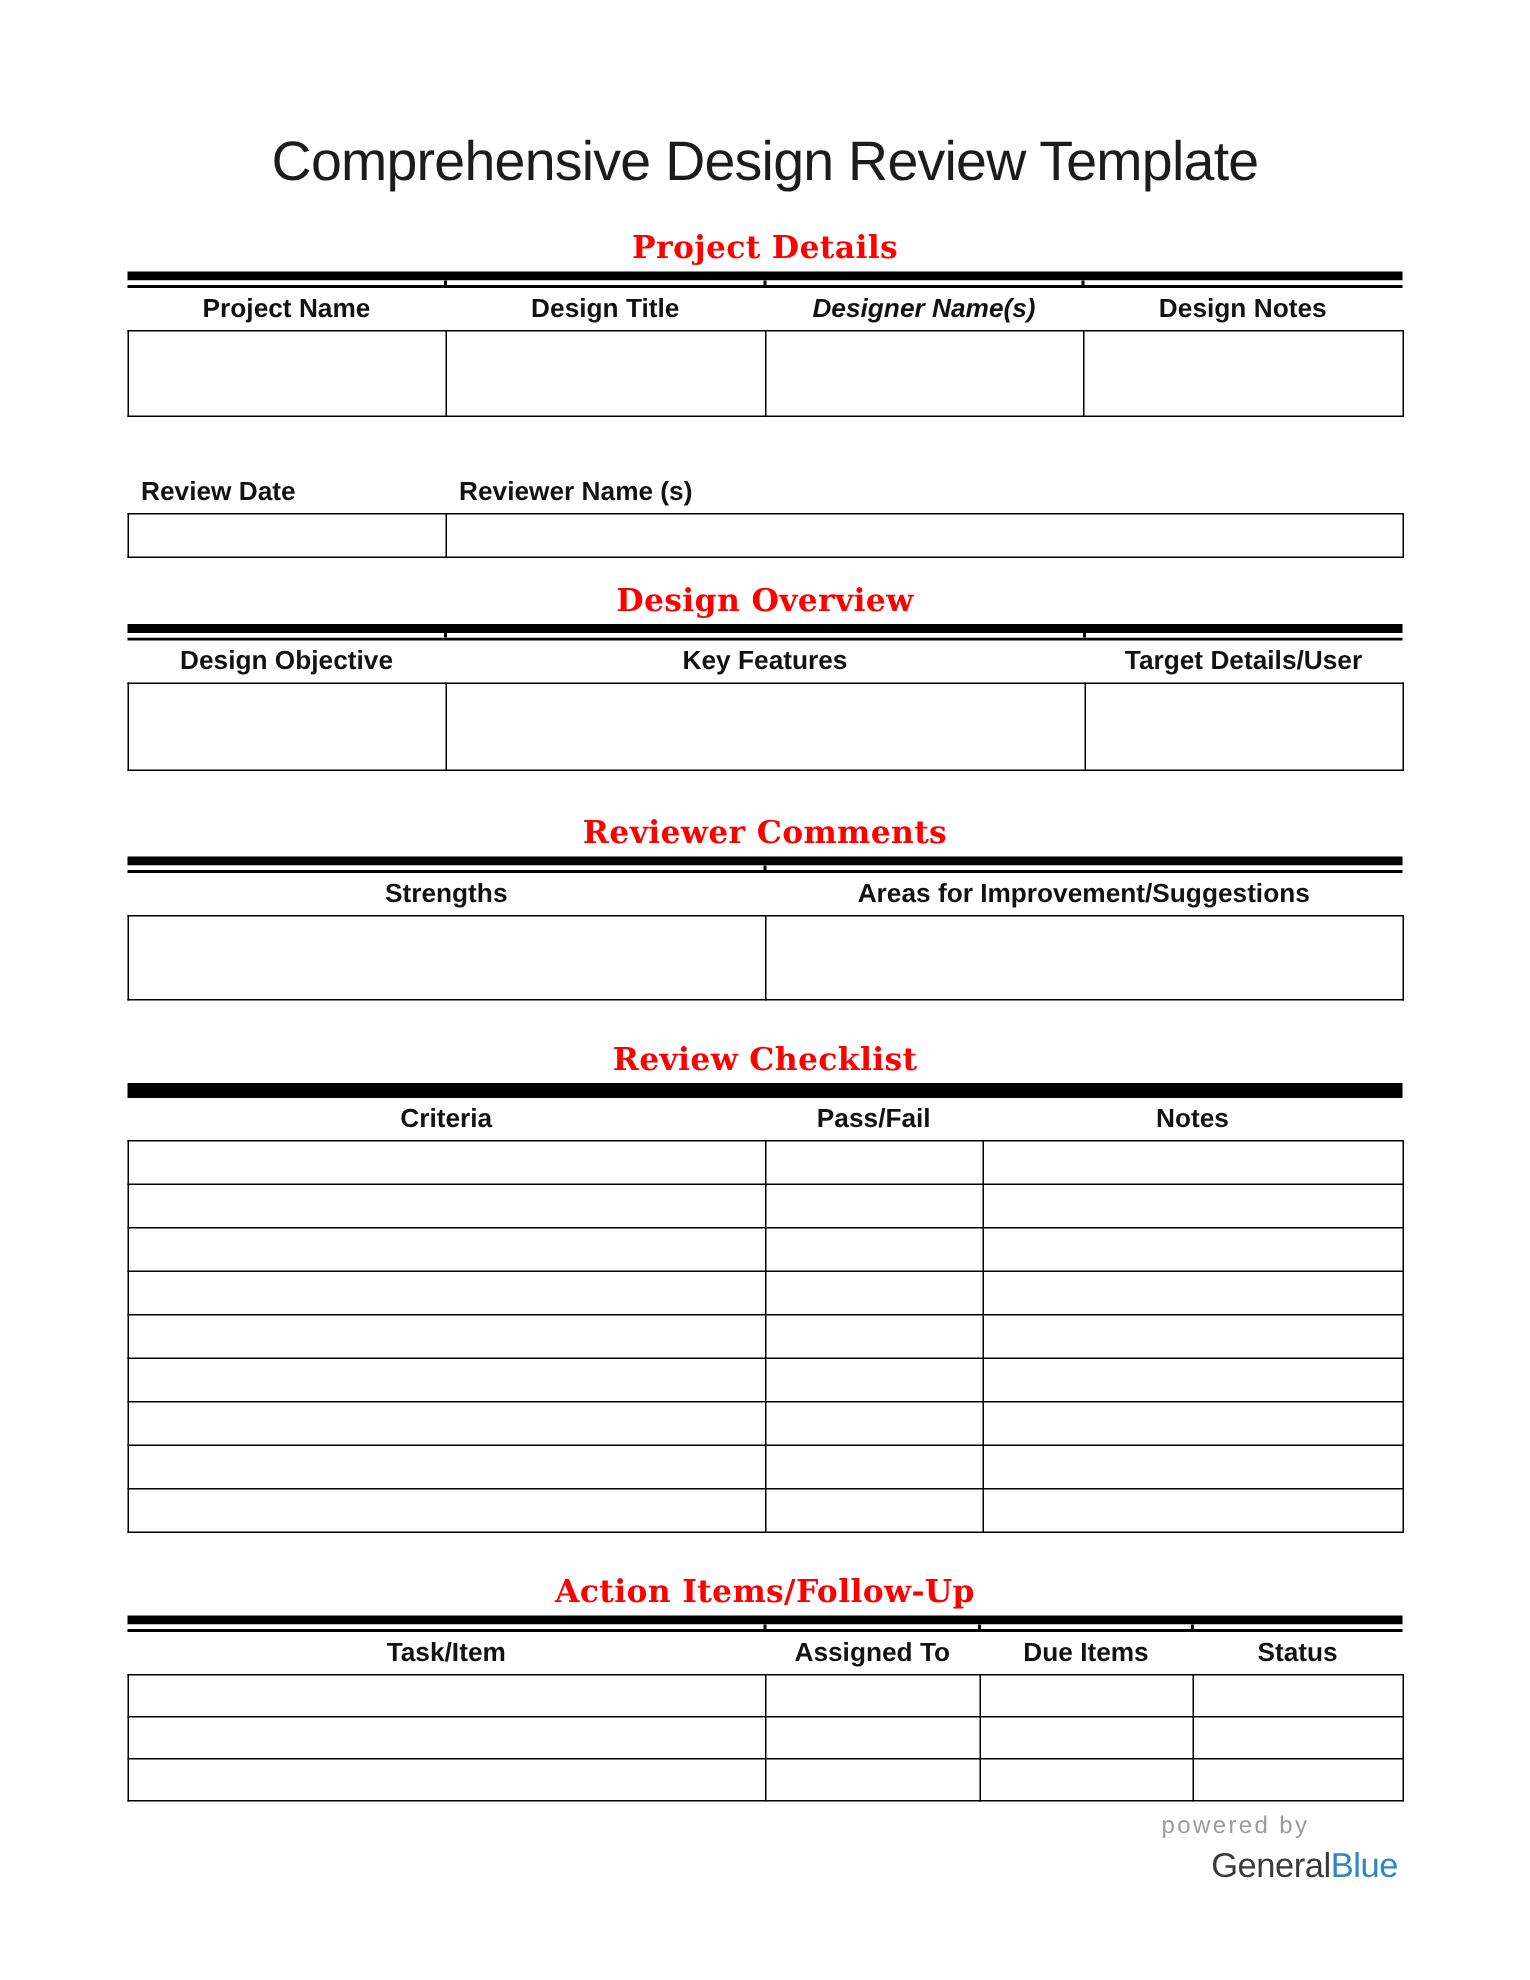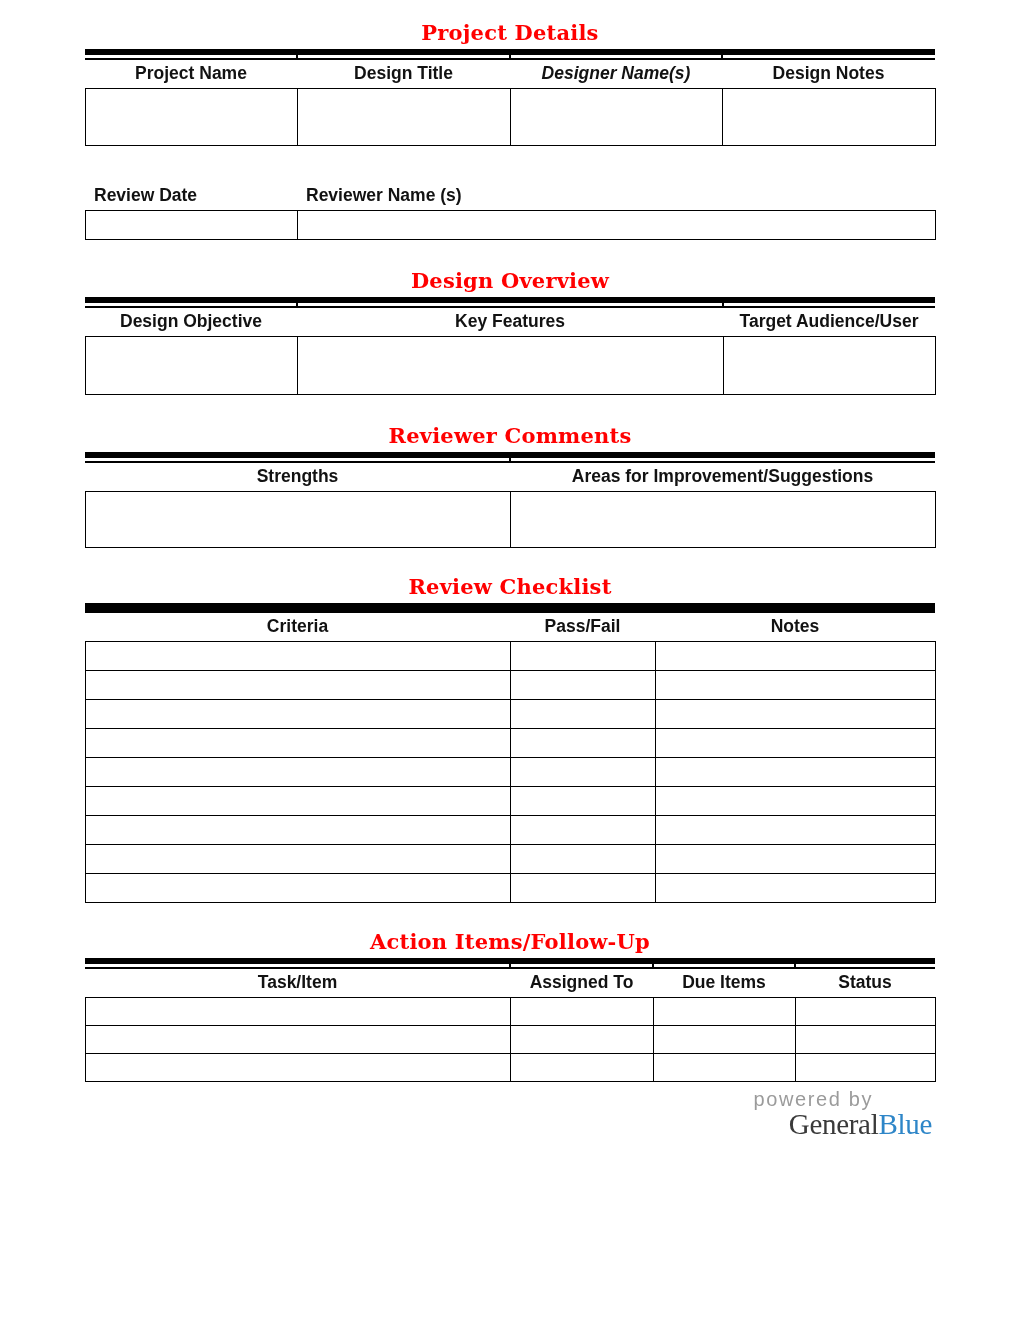--- a/index.html
+++ b/index.html
@@ -10,21 +10,21 @@
   .page{width:850px;margin:0 0 0 85px;}
 
   .doc-title{
     margin:84px 0 0 0;font-weight:400;font-size:37px;line-height:48px;
     text-align:center;color:#1c1c1c;letter-spacing:-0.5px;
   }
 
   .section{margin:0;}
   #sec-project-details{margin-top:21px;}
   #sec-review-info{margin-top:36px;}
-  #sec-design-overview{margin-top:29px;}
+  #sec-design-overview{margin-top:16px;}
   #sec-review-checklist{margin-top:27px;}
   #sec-reviewer-comments{margin-top:29px;}
   #sec-action-items{margin-top:27px;}
 
   .red-heading{
     margin:0 0 4px 0;text-align:center;color:#ff0000;
     font-family:"DejaVu Serif",serif;font-weight:700;
     font-size:21px;line-height:24px;letter-spacing:0.2px;
   }
 
@@ -44,30 +44,31 @@
   table.grid{border-collapse:collapse;table-layout:fixed;width:850px;}
   table.grid td{border:1.5px solid #000;padding:0;background:#fff;}
   .t-project_details td{height:56px;}
   .t-review_info td{height:28px;}
   .t-design_overview td{height:57px;}
   .t-review_checklist td{height:28px;}
   .t-reviewer_comments td{height:55px;}
   .t-action_items td{height:27px;}
 
   .footer{width:850px;margin-top:8px;text-align:right;}
-  .powered-by{font-size:20px;line-height:18px;color:#9b9b9b;letter-spacing:1.6px;padding-right:62px;text-align:right;}
-  .brand{font-size:29px;line-height:32px;padding-right:3px;letter-spacing:-0.3px;font-family:Liberation Serif, serif;}
+  .powered-by{font-size:16px;line-height:18px;color:#9b9b9b;letter-spacing:1.6px;padding-right:62px;text-align:right;}
+  .brand{font-size:23px;line-height:32px;padding-right:3px;letter-spacing:-0.3px;}
   .brand-general{color:#3a3a3a;}
   .brand-blue{color:#2e86c8;}
 </style>
 </head>
 <body>
 
 <div class="page">
 
+  <h1 class="doc-title">Comprehensive Design Review Template</h1>
 
   <div class="section" id="sec-project-details">
     <h2 class="red-heading">Project Details</h2>
     <div>
         <div class="rule-bar"></div>
         <div class="rule-gap">
           <span class="tick" style="left: 211px;"></span>
           <span class="tick" style="left: 424px;"></span>
           <span class="tick" style="left: 636px;"></span>
         </div>
@@ -122,21 +123,21 @@
         <div class="rule-bar"></div>
         <div class="rule-gap">
           <span class="tick" style="left: 211px;"></span>
           <span class="tick" style="left: 637px;"></span>
         </div>
         <div class="rule-line"></div>
       </div>
     <div class="cols-header">
         <span class="col-h" style="width: 212px;">Design Objective</span>
         <span class="col-h" style="width: 426px;">Key Features</span>
-        <span class="col-h" style="width: 212px;">Target Audience/User</span>
+        <span class="col-h" style="width: 212px;">Target Details/User</span>
       </div>
     <table class="grid t-design_overview">
         <colgroup>
           <col style="width: 212px;">
           <col style="width: 426px;">
           <col style="width: 212px;">
         </colgroup>
         <tbody>
           <tr>
             <td></td>

